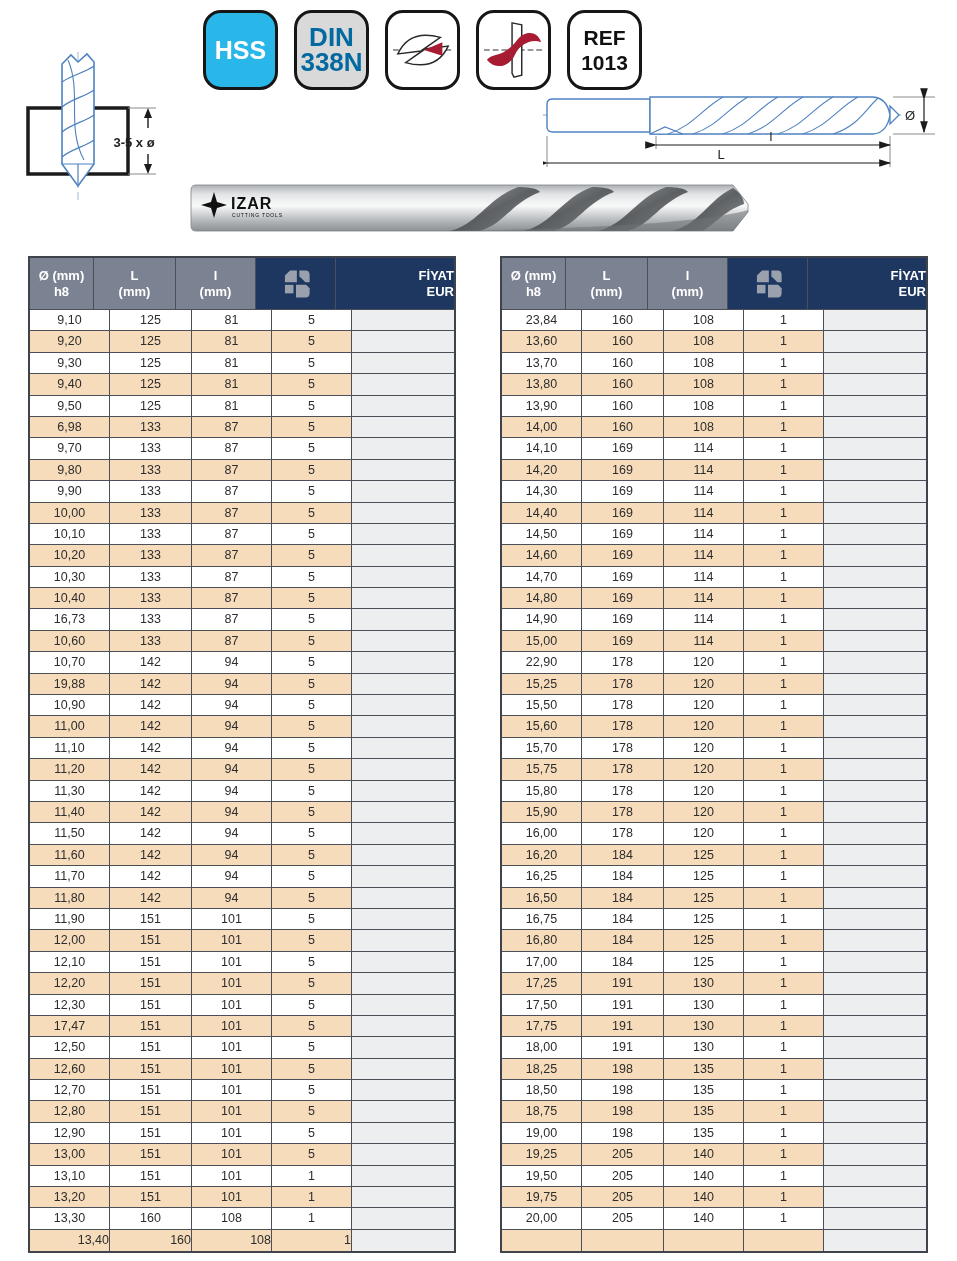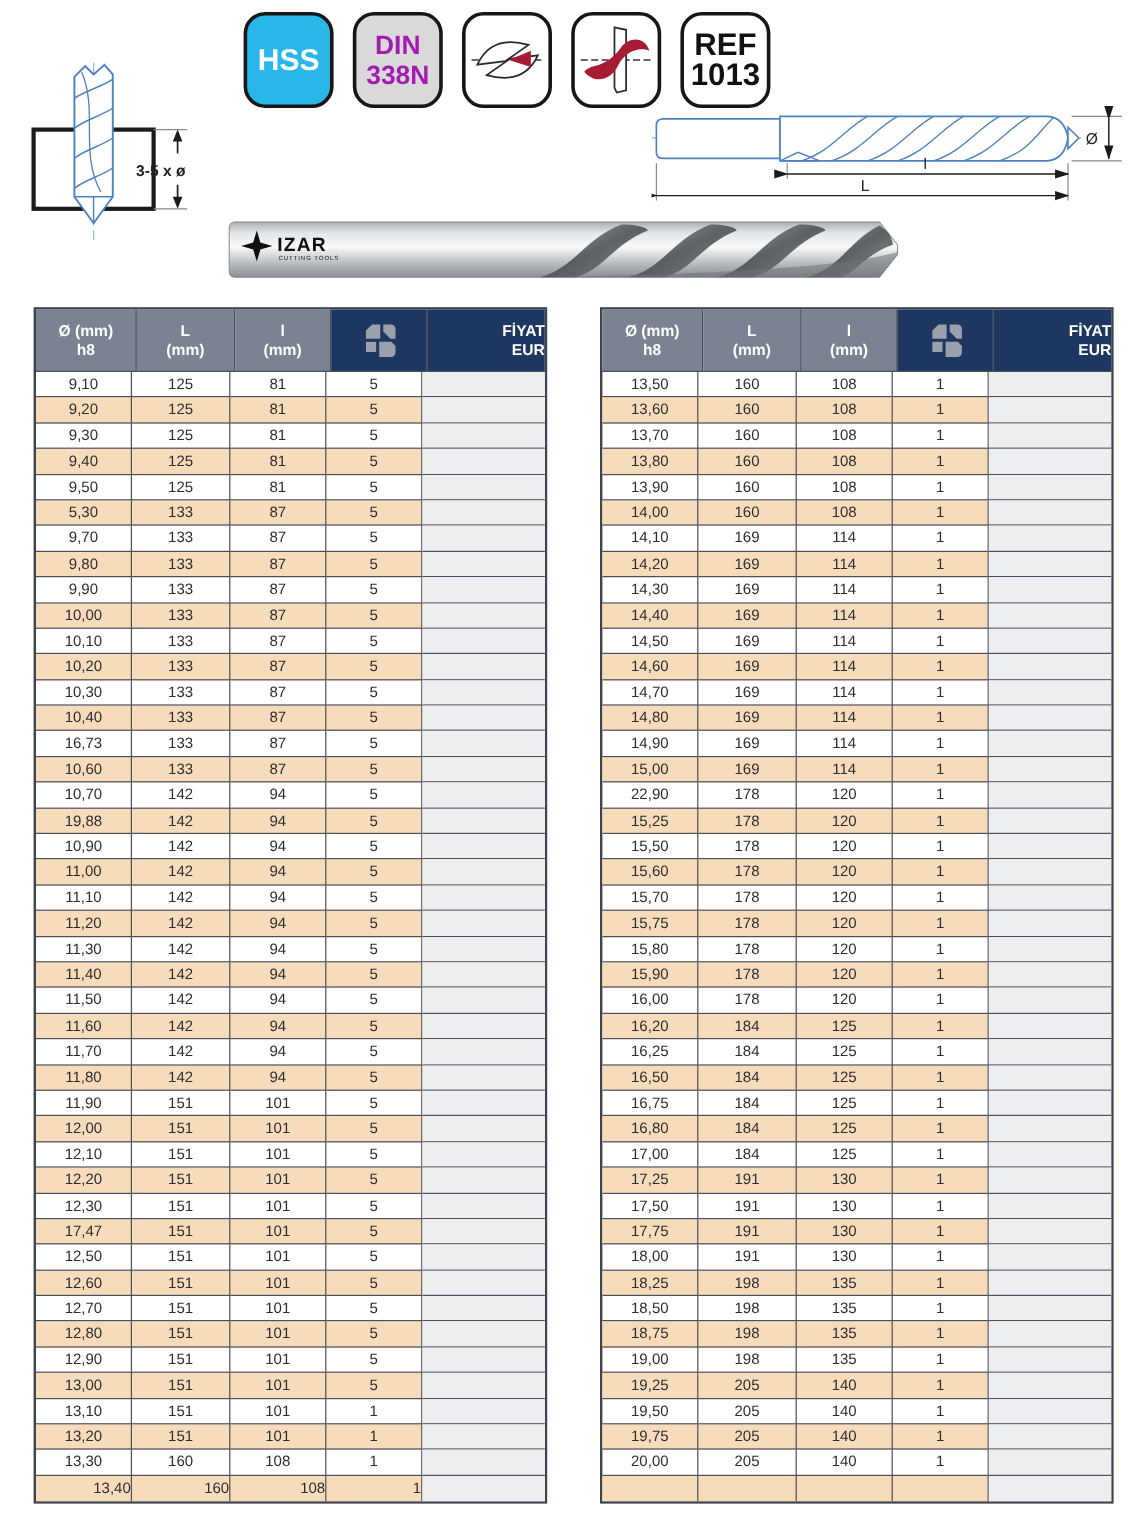--- a/index.html
+++ b/index.html
@@ -10,33 +10,33 @@
   *{margin:0;padding:0;box-sizing:border-box;}
   body{font-family:"Liberation Sans",sans-serif;background:#fff;}
   .page{position:relative;width:957px;height:1261px;background:#fff;overflow:hidden;}
 
   
   .badges{position:absolute;left:203px;top:10px;display:flex;gap:16px;}
   .badge{width:75px;height:80px;border:3px solid #161616;border-radius:18px;
          display:flex;flex-direction:column;align-items:center;justify-content:center;
          background:#fff;overflow:hidden;}
   .badge-hss{background:var(--cyan);color:#fff;font-weight:bold;font-size:25px;}
-  .badge-din{background:#d9d9d9;color:#a21caf;font-weight:bold;font-size:22px;line-height:25px;}
+  .badge-din{background:#d9d9d9;color:#0369a1;font-weight:bold;font-size:26px;line-height:25px;}
   .badge-angle{background:var(--cream);}
-  .badge-ref{background:#fff;color:#111;font-weight:bold;font-size:26px;line-height:25px;}
+  .badge-ref{background:#fff;color:#111;font-weight:bold;font-size:21px;line-height:25px;}
 
   
   .dtable{position:absolute;top:256px;width:428px;border:2px solid #3f434b;background:#fff;}
   .dtable.left{left:28px;} .dtable.right{left:500px;}
   .thead{display:flex;height:52px;}
   .thead .hcell{border-right:1px solid var(--border);border-bottom:1px solid var(--border);
      display:flex;flex-direction:column;align-items:center;justify-content:center;
      color:#fff;font-weight:bold;font-size:13px;line-height:16px;background:var(--hgray);}
   .thead .hcell:last-child{border-right:none;align-items:flex-end;}
-  .hcell.c0{width:84px;} .hcell.c1{width:82px;} .hcell.c2{width:80px;}
+  .hcell.c0{width:64px;} .hcell.c1{width:82px;} .hcell.c2{width:80px;}
   .hcell.c3{width:80px;background:var(--navy);} .hcell.c4{flex:1;background:var(--navy);}
   .tbody .trow{display:flex;height:var(--rh);}
   .tbody .trow:nth-child(even){background:var(--peach);}
   .tcell{border-right:1px solid var(--border);border-bottom:1px solid var(--border);
      font-size:12.5px;color:var(--txt);text-align:center;line-height:var(--rh);overflow:hidden;}
   .tcell.c0{width:80px;} .tcell.c1{width:82px;} .tcell.c2{width:80px;} .tcell.c3{width:80px;}
   .tcell.c4{flex:1;border-right:none;background:var(--pgray);}
   .tbody .trow:last-child .tcell{border-bottom:none;text-align:right;}
 
   svg text{font-family:"Liberation Sans",sans-serif;}
@@ -204,21 +204,21 @@
           <div class="tcell c4"></div>
         </div>
         <div class="trow">
           <div class="tcell c0">9,50</div>
           <div class="tcell c1">125</div>
           <div class="tcell c2">81</div>
           <div class="tcell c3">5</div>
           <div class="tcell c4"></div>
         </div>
         <div class="trow">
-          <div class="tcell c0">5,30</div>
+          <div class="tcell c0">6,98</div>
           <div class="tcell c1">133</div>
           <div class="tcell c2">87</div>
           <div class="tcell c3">5</div>
           <div class="tcell c4"></div>
         </div>
         <div class="trow">
           <div class="tcell c0">9,70</div>
           <div class="tcell c1">133</div>
           <div class="tcell c2">87</div>
           <div class="tcell c3">5</div>
@@ -508,21 +508,21 @@
           <path d="M20,21 L32,21 L36,25 L36,31 Q36,36 31,36 L20,36 Z" fill="#9aa1ad"></path>
         </svg>
       </div>
       <div class="hcell c4">
         <span>FİYAT</span>
         <span>EUR</span>
       </div>
     </div>
     <div class="tbody">
         <div class="trow">
-          <div class="tcell c0">13,50</div>
+          <div class="tcell c0">23,84</div>
           <div class="tcell c1">160</div>
           <div class="tcell c2">108</div>
           <div class="tcell c3">1</div>
           <div class="tcell c4"></div>
         </div>
         <div class="trow">
           <div class="tcell c0">13,60</div>
           <div class="tcell c1">160</div>
           <div class="tcell c2">108</div>
           <div class="tcell c3">1</div>

